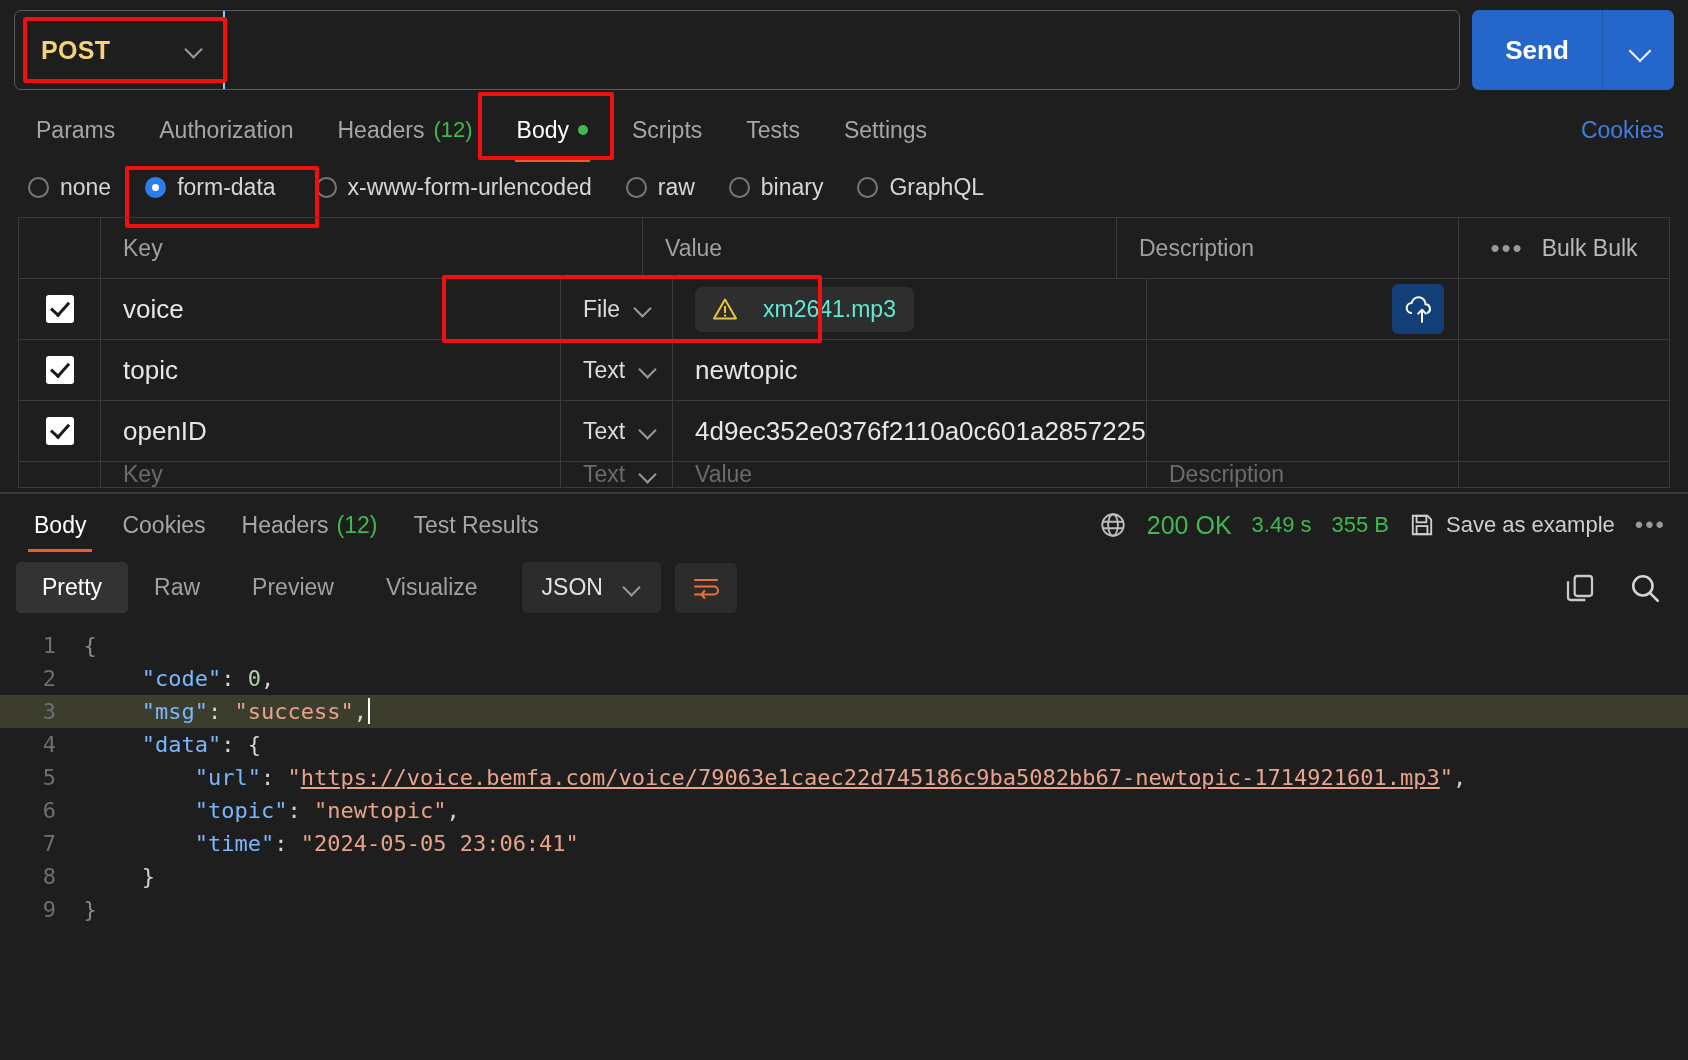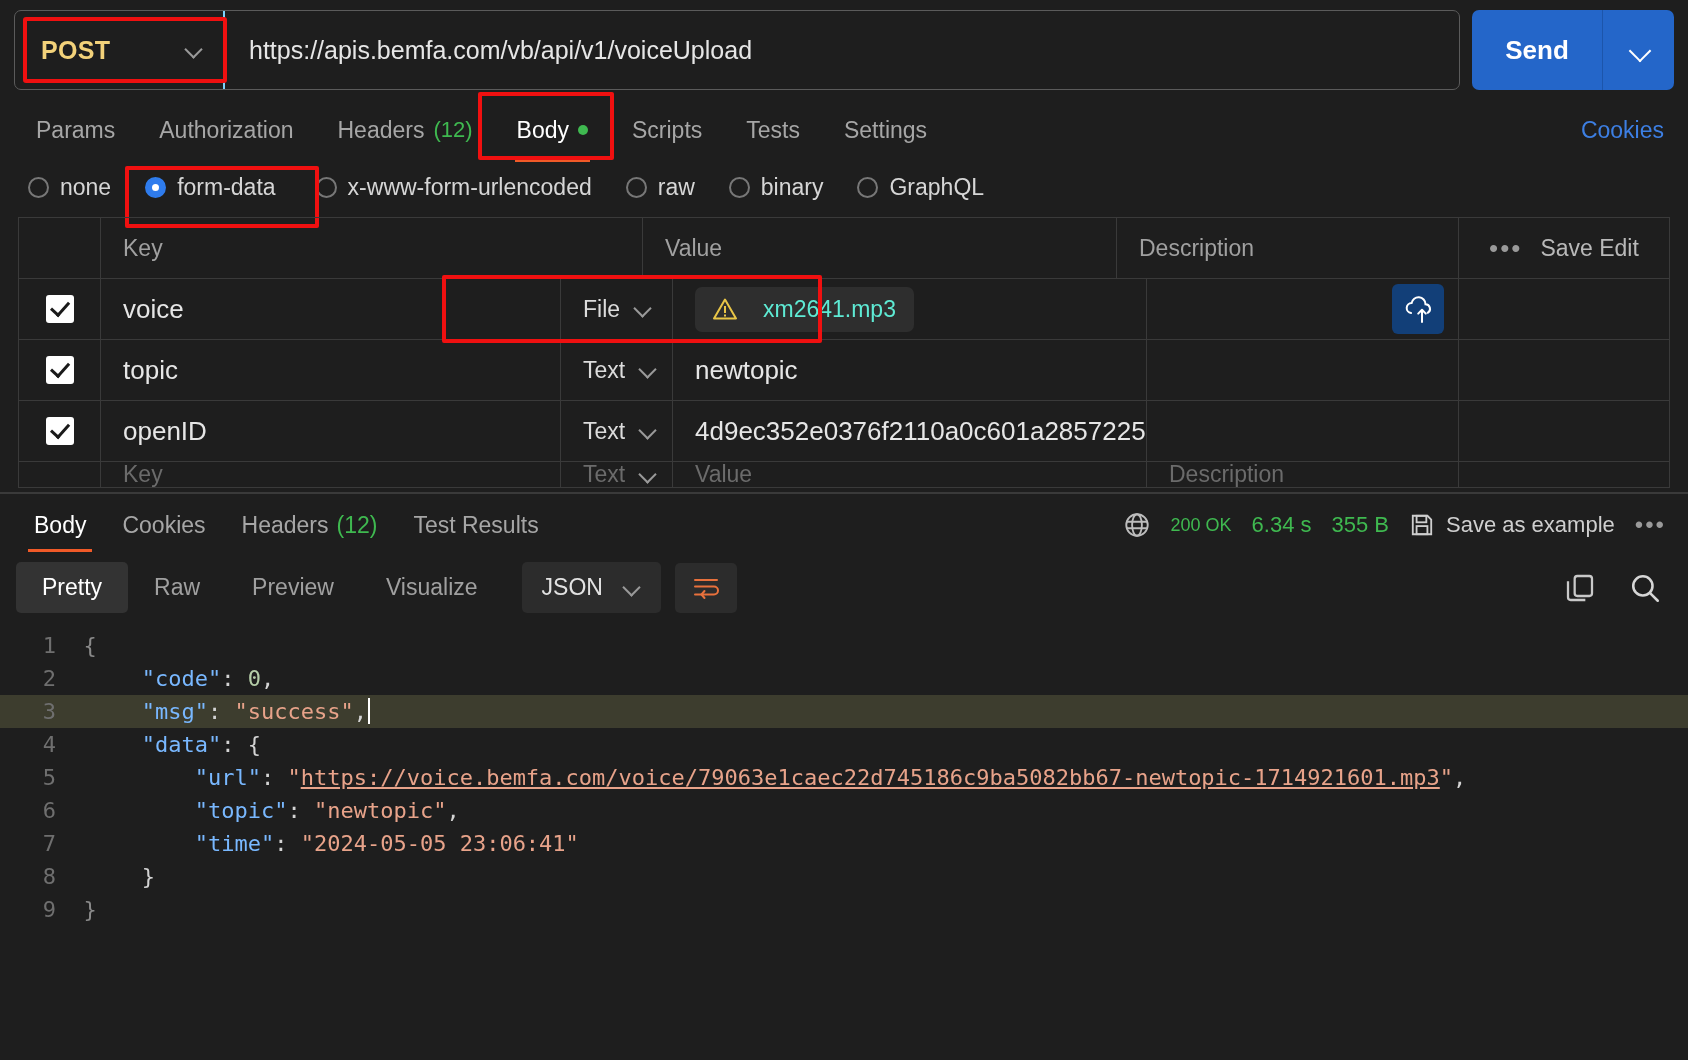--- a/index.html
+++ b/index.html
@@ -184,21 +184,21 @@
     font-size: 23px; color: #a6a6a6; padding: 0 18px; cursor: pointer;
     position: relative; height: 62px; display:flex; align-items:center; gap:8px;
   }
   .rtab.active { color: #fff; }
   .rtab.active::after {
     content:""; position:absolute; left: 12px; right: 12px; bottom: 4px;
     height: 3px; background: #f05a28;
   }
   .rtab .count { color: #3fb950; }
   .resp-meta { margin-left: auto; display:flex; align-items:center; gap: 20px; padding-right: 6px; }
-  .meta-ok   { color: #3fb950; font-size: 18px; }
+  .meta-ok   { color: #3fb950; font-size: 25px; }
   .meta-num  { color: #3fb950; font-size: 22px; }
   .meta-save { color: #cfcfcf; font-size: 22px; display:flex; align-items:center; gap:11px; cursor:pointer; }
   .meta-dots { color: #9a9a9a; font-size: 24px; letter-spacing: 2px; cursor:pointer; }
 
   
   .view-bar { display:flex; align-items:center; gap: 0; padding: 6px 16px 8px 16px; }
   .vtab {
     font-size: 23px; color: #a0a0a0; padding: 12px 26px;
     border-radius: 5px; cursor:pointer;
   }
@@ -239,21 +239,20 @@
 </head>
 <body>
 
 <div class="urlbar">
   <div class="url-input-wrap">
     <div class="method-box">
       <span class="method-label">POST</span>
       <span class="chev"></span>
       <span class="hl"></span>
     </div>
-    <div class="url-text">https://apis.bemfa.com/vb/api/v1/voiceUpload</div>
   </div>
   <div class="send-group">
     <div class="send-btn">Send</div>
     <div class="send-caret">
       <span class="chev"></span>
     </div>
   </div>
 </div>
 
 <div class="req-tabs">
@@ -321,21 +320,21 @@
       <span class="hdr-txt">Key</span>
     </div>
     <div class="cell hdr-val">
       <span class="hdr-txt">Value</span>
     </div>
     <div class="cell c-desc">
       <span class="hdr-txt">Description</span>
     </div>
     <div class="cell c-bulk">
       <span class="bulk-dots">•••</span>
-      <span class="bulk-txt">Save Edit</span>
+      <span class="bulk-txt">Bulk Bulk</span>
     </div>
   </div>
 
   <div class="kvrow">
     <div class="cell c-check">
       <span class="cbox"></span>
     </div>
     <div class="cell c-key">
       <span class="cellv">voice</span>
     </div>
@@ -438,21 +437,21 @@
     <span>Test Results</span>
   </div>
 
   <div class="resp-meta">
     <svg width="28" height="28" viewBox="0 0 24 24">
       <circle cx="12" cy="12" r="9.2" fill="none" stroke="#bdbdbd" stroke-width="1.6"></circle>
       <ellipse cx="12" cy="12" rx="4.2" ry="9.2" fill="none" stroke="#bdbdbd" stroke-width="1.6"></ellipse>
       <path d="M3 9.2 H21 M3 14.8 H21" stroke="#bdbdbd" stroke-width="1.6" fill="none"></path>
     </svg>
     <span class="meta-ok">200 OK</span>
-    <span class="meta-num">6.34 s</span>
+    <span class="meta-num">3.49 s</span>
     <span class="meta-num">355 B</span>
     <span class="meta-save">
       <svg width="26" height="26" viewBox="0 0 24 24">
         <path d="M3.5 3.5 H17 L20.5 7 V20.5 H3.5 Z" fill="none" stroke="#cfcfcf" stroke-width="1.7"></path>
         <rect x="7" y="3.5" width="9" height="6" fill="none" stroke="#cfcfcf" stroke-width="1.7"></rect>
         <rect x="7" y="13" width="10" height="7.5" fill="none" stroke="#cfcfcf" stroke-width="1.7"></rect>
       </svg>
       <span>Save as example</span>
     </span>
     <span class="meta-dots">•••</span>

